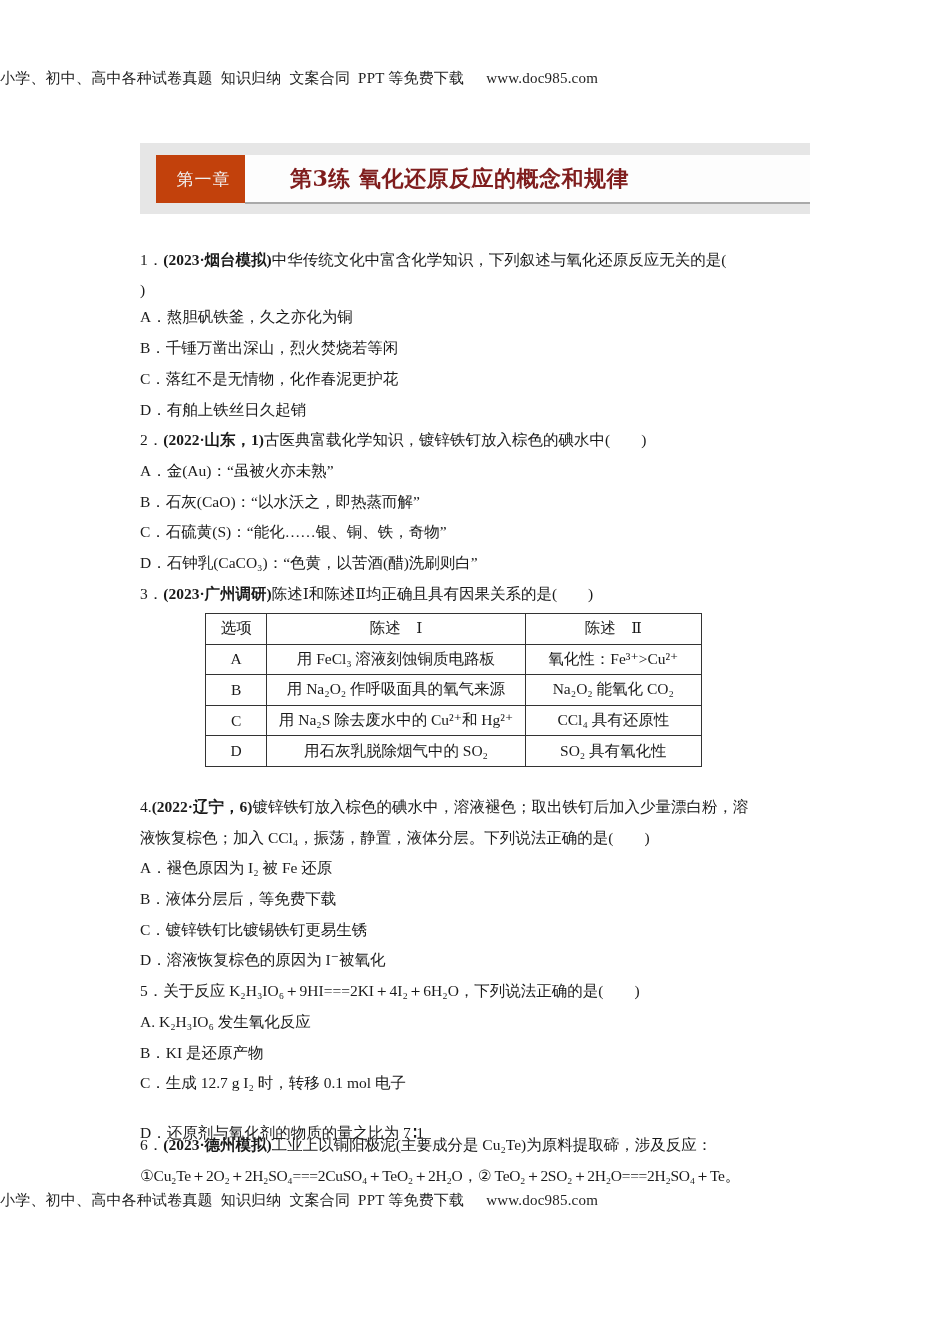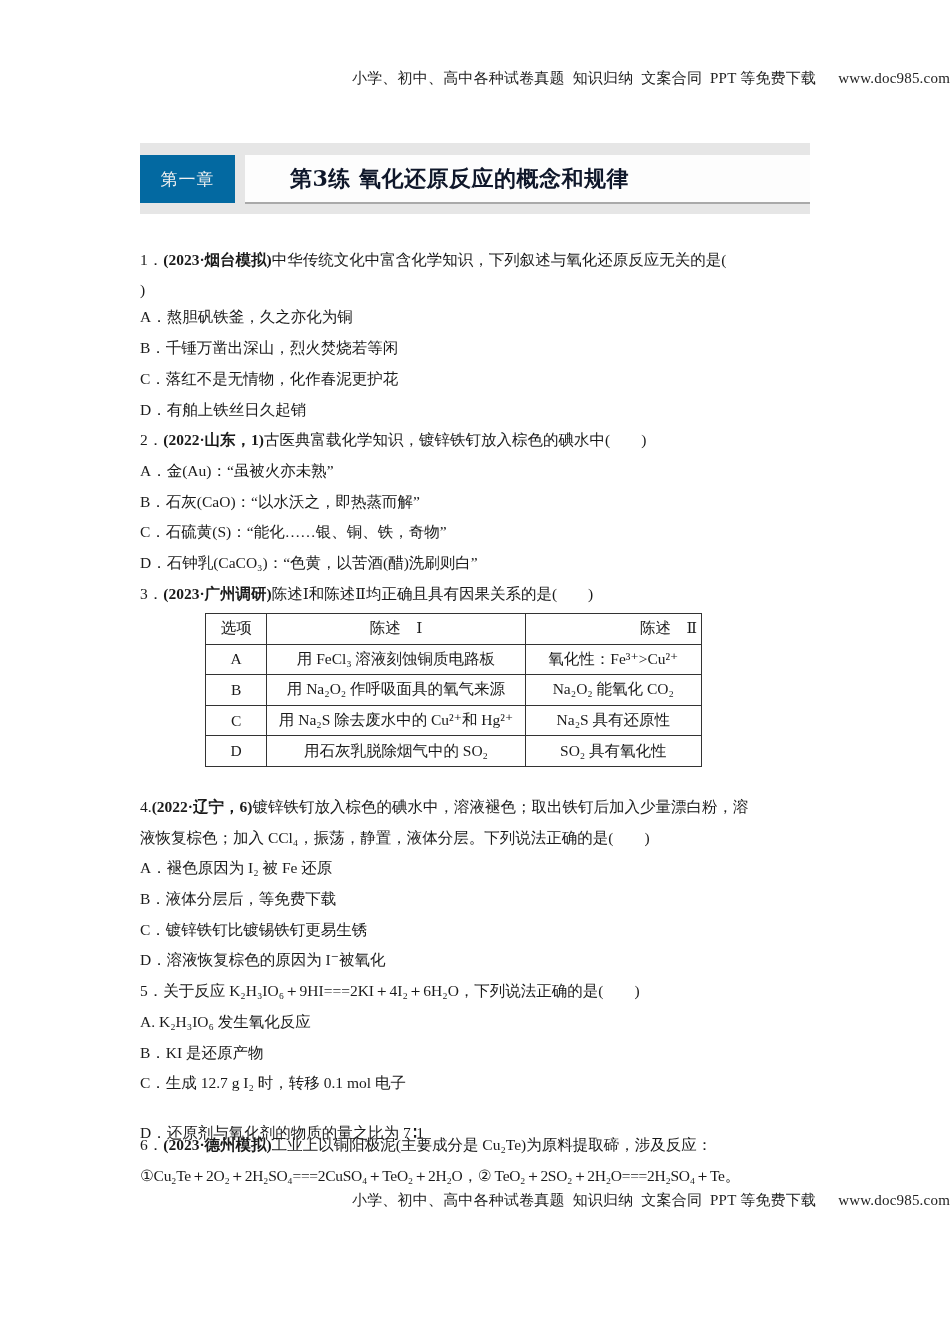--- a/index.html
+++ b/index.html
@@ -1,65 +1,65 @@
 <!DOCTYPE html>
 <html><head>
 <meta charset="utf-8">
 <style>
   * { margin:0; padding:0; box-sizing:border-box; }
   body {
     width:950px; height:1344px; background:#ffffff; position:relative; overflow:hidden;
     font-family:"DejaVu Serif","Liberation Serif",serif; color:#1a1a1a;
   }
   .watermark {
-    position:absolute; left:0; width:950px; text-align:right;
+    position:absolute; left:0; width:950px; text-align:left;
     font-size:15px; color:#222; letter-spacing:0.2px; white-space:pre;
     font-family:"Liberation Serif","DejaVu Serif",serif;
   }
   .wm-top { top:69px; }
   .wm-bottom { top:1191px; }
   .wm-url { margin-left:22px; }
 
   .banner {
     position:absolute; left:140px; top:143px; width:670px; height:71px;
     background:#e6e6e6;
   }
   .chapter-box {
-    position:absolute; left:0; top:12px; width:95px; height:48px;
-    background:#0369a1; color:#f1f1f1; font-size:17px;
+    position:absolute; left:16px; top:12px; width:95px; height:48px;
+    background:#c2410c; color:#f1f1f1; font-size:17px;
     display:flex; align-items:center; justify-content:center;
     font-family:"DejaVu Sans","Liberation Sans",sans-serif; letter-spacing:1px;
   }
   .title-box {
     position:absolute; left:105px; top:12px; width:565px; height:49px;
     background:#fdfdfd; border-bottom:2px solid #a9a9a9;
     display:flex; align-items:center; padding-left:45px;
   }
   .title-text {
-    font-size:22px; font-weight:bold; color:#0f172a; letter-spacing:0.5px;
+    font-size:22px; font-weight:bold; color:#7f1d1d; letter-spacing:0.5px;
     font-family:"DejaVu Serif","Liberation Serif",serif;
   }
 
   .line {
     position:absolute; left:140px; font-size:15.5px; white-space:nowrap; line-height:20px;
     font-family:"Liberation Serif","DejaVu Serif",serif;
   }
   .bold-src { font-weight:bold;text-align:right; }
 
   table.q3 {
     position:absolute; left:205px; top:613px; width:497px;
     border-collapse:collapse; font-size:15.5px;
     font-family:"Liberation Serif","DejaVu Serif",serif;
   }
   table.q3 td, table.q3 th {
     border:1px solid #333; height:30.6px; text-align:center; font-weight:normal; padding:0 4px;
   }
   table.q3 .c0 { width:66px; }
   table.q3 .c1 { width:285px; }
-  table.q3 .c2 { width:189px;text-align:right; }
+  table.q3 .c2 { width:189px; }
 </style>
 </head>
 <body>
 
 <div class="watermark wm-top"><span>小学、初中、高中各种试卷真题  知识归纳  文案合同  PPT 等免费下载</span><span class="wm-url">www.doc985.com</span></div>
 
 <div class="banner">
   <div class="chapter-box">第一章</div>
   <div class="title-box">
     <span class="title-text">第3练  氧化还原反应的概念和规律</span>
@@ -94,21 +94,21 @@
     <td>氧化性：Fe³⁺&gt;Cu²⁺</td>
   </tr>
   <tr>
     <td>B</td>
     <td>用 Na₂O₂ 作呼吸面具的氧气来源</td>
     <td>Na₂O₂ 能氧化 CO₂</td>
   </tr>
   <tr>
     <td>C</td>
     <td>用 Na₂S 除去废水中的 Cu²⁺和 Hg²⁺</td>
-    <td>Na₂S 具有还原性</td>
+    <td>CCl₄ 具有还原性</td>
   </tr>
   <tr>
     <td>D</td>
     <td>用石灰乳脱除烟气中的 SO₂</td>
     <td>SO₂ 具有氧化性</td>
   </tr>
 </tbody>
   </table>
 
 <div class="line" style="top:797px"><span>4.</span><span class="bold-src">(2022·辽宁，6)</span><span>镀锌铁钉放入棕色的碘水中，溶液褪色；取出铁钉后加入少量漂白粉，溶</span></div>

